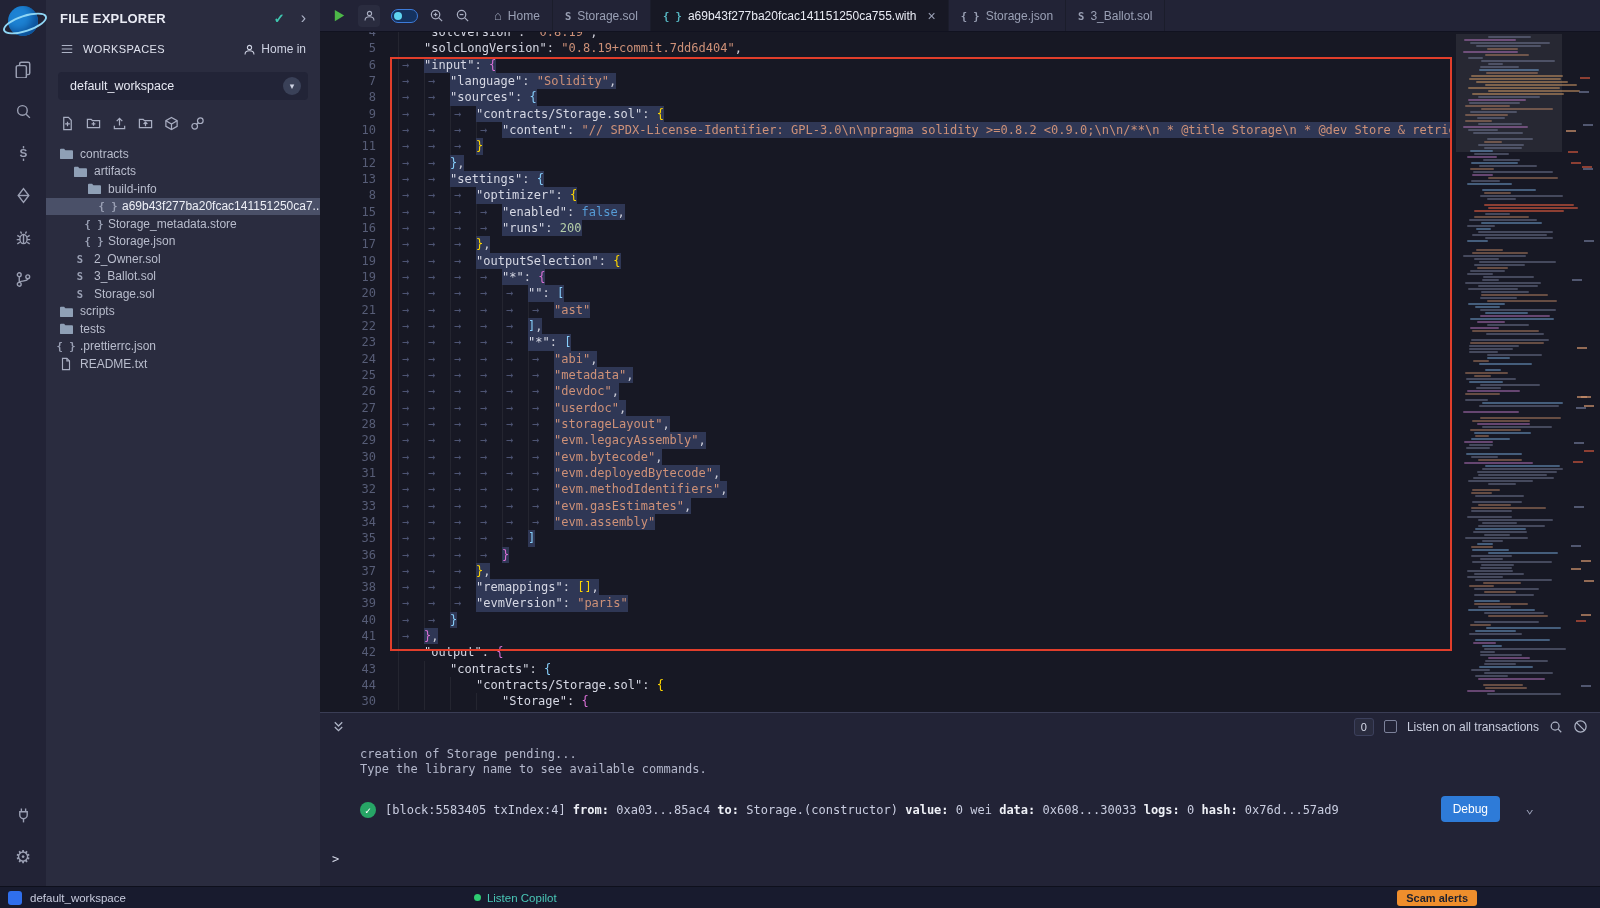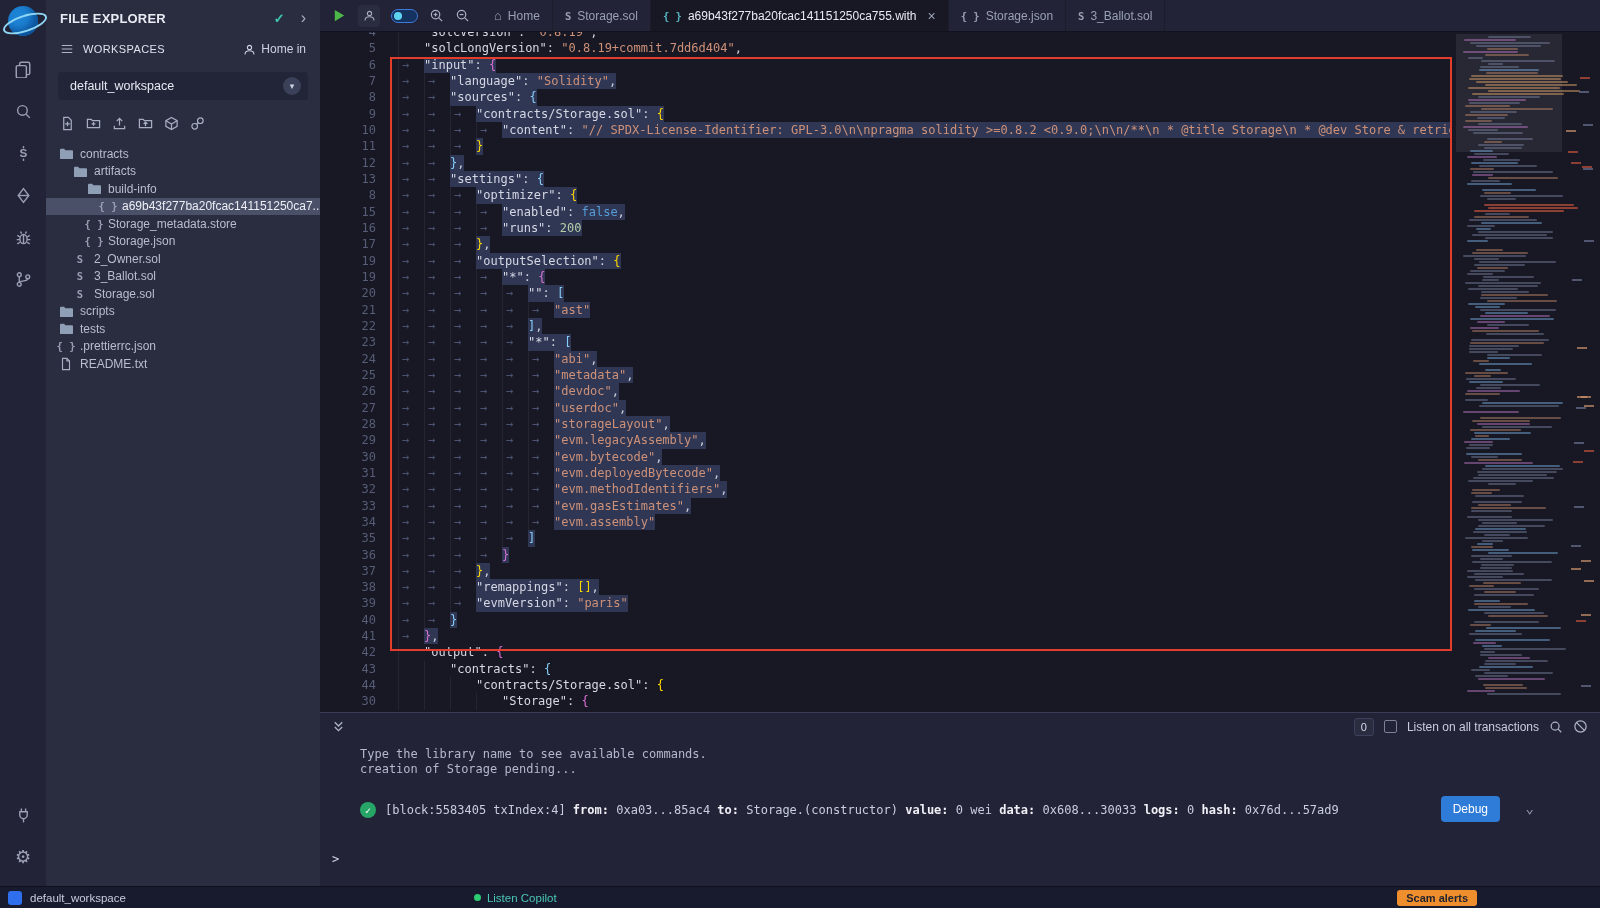--- a/index.html
+++ b/index.html
@@ -708,22 +708,22 @@
     <span class="icn">
       <svg width="15" height="15" viewBox="0 0 16 16" fill="none" stroke="#aeb4c6" stroke-width="1.3">
           <circle cx="8" cy="8" r="6"></circle>
           <line x1="3.8" y1="3.8" x2="12.2" y2="12.2"></line>
         </svg>
     </span>
   </div>
 
   <div class="termbody">
     <div class="tlines">
+      <div>creation of Storage pending...</div>
       <div>Type the library name to see available commands.</div>
-      <div>creation of Storage pending...</div>
     </div>
     <div class="txrow">
       <span class="okcircle">✓</span>
       <span class="txt" id="txline"><span>[block:5583405 txIndex:4] </span><b>from: </b><span>0xa03...85ac4 </span><b>to: </b><span>Storage.(constructor) </span><b>value: </b><span>0 wei </span><b>data: </b><span>0x608...30033 </span><b>logs: </b><span>0 </span><b>hash: </b><span>0x76d...57ad9 </span></span>
     </div>
     <button class="dbg">Debug</button>
     <span class="txcaret">⌄</span>
     <div class="prompt">&gt;</div>
   </div>
 </div>

